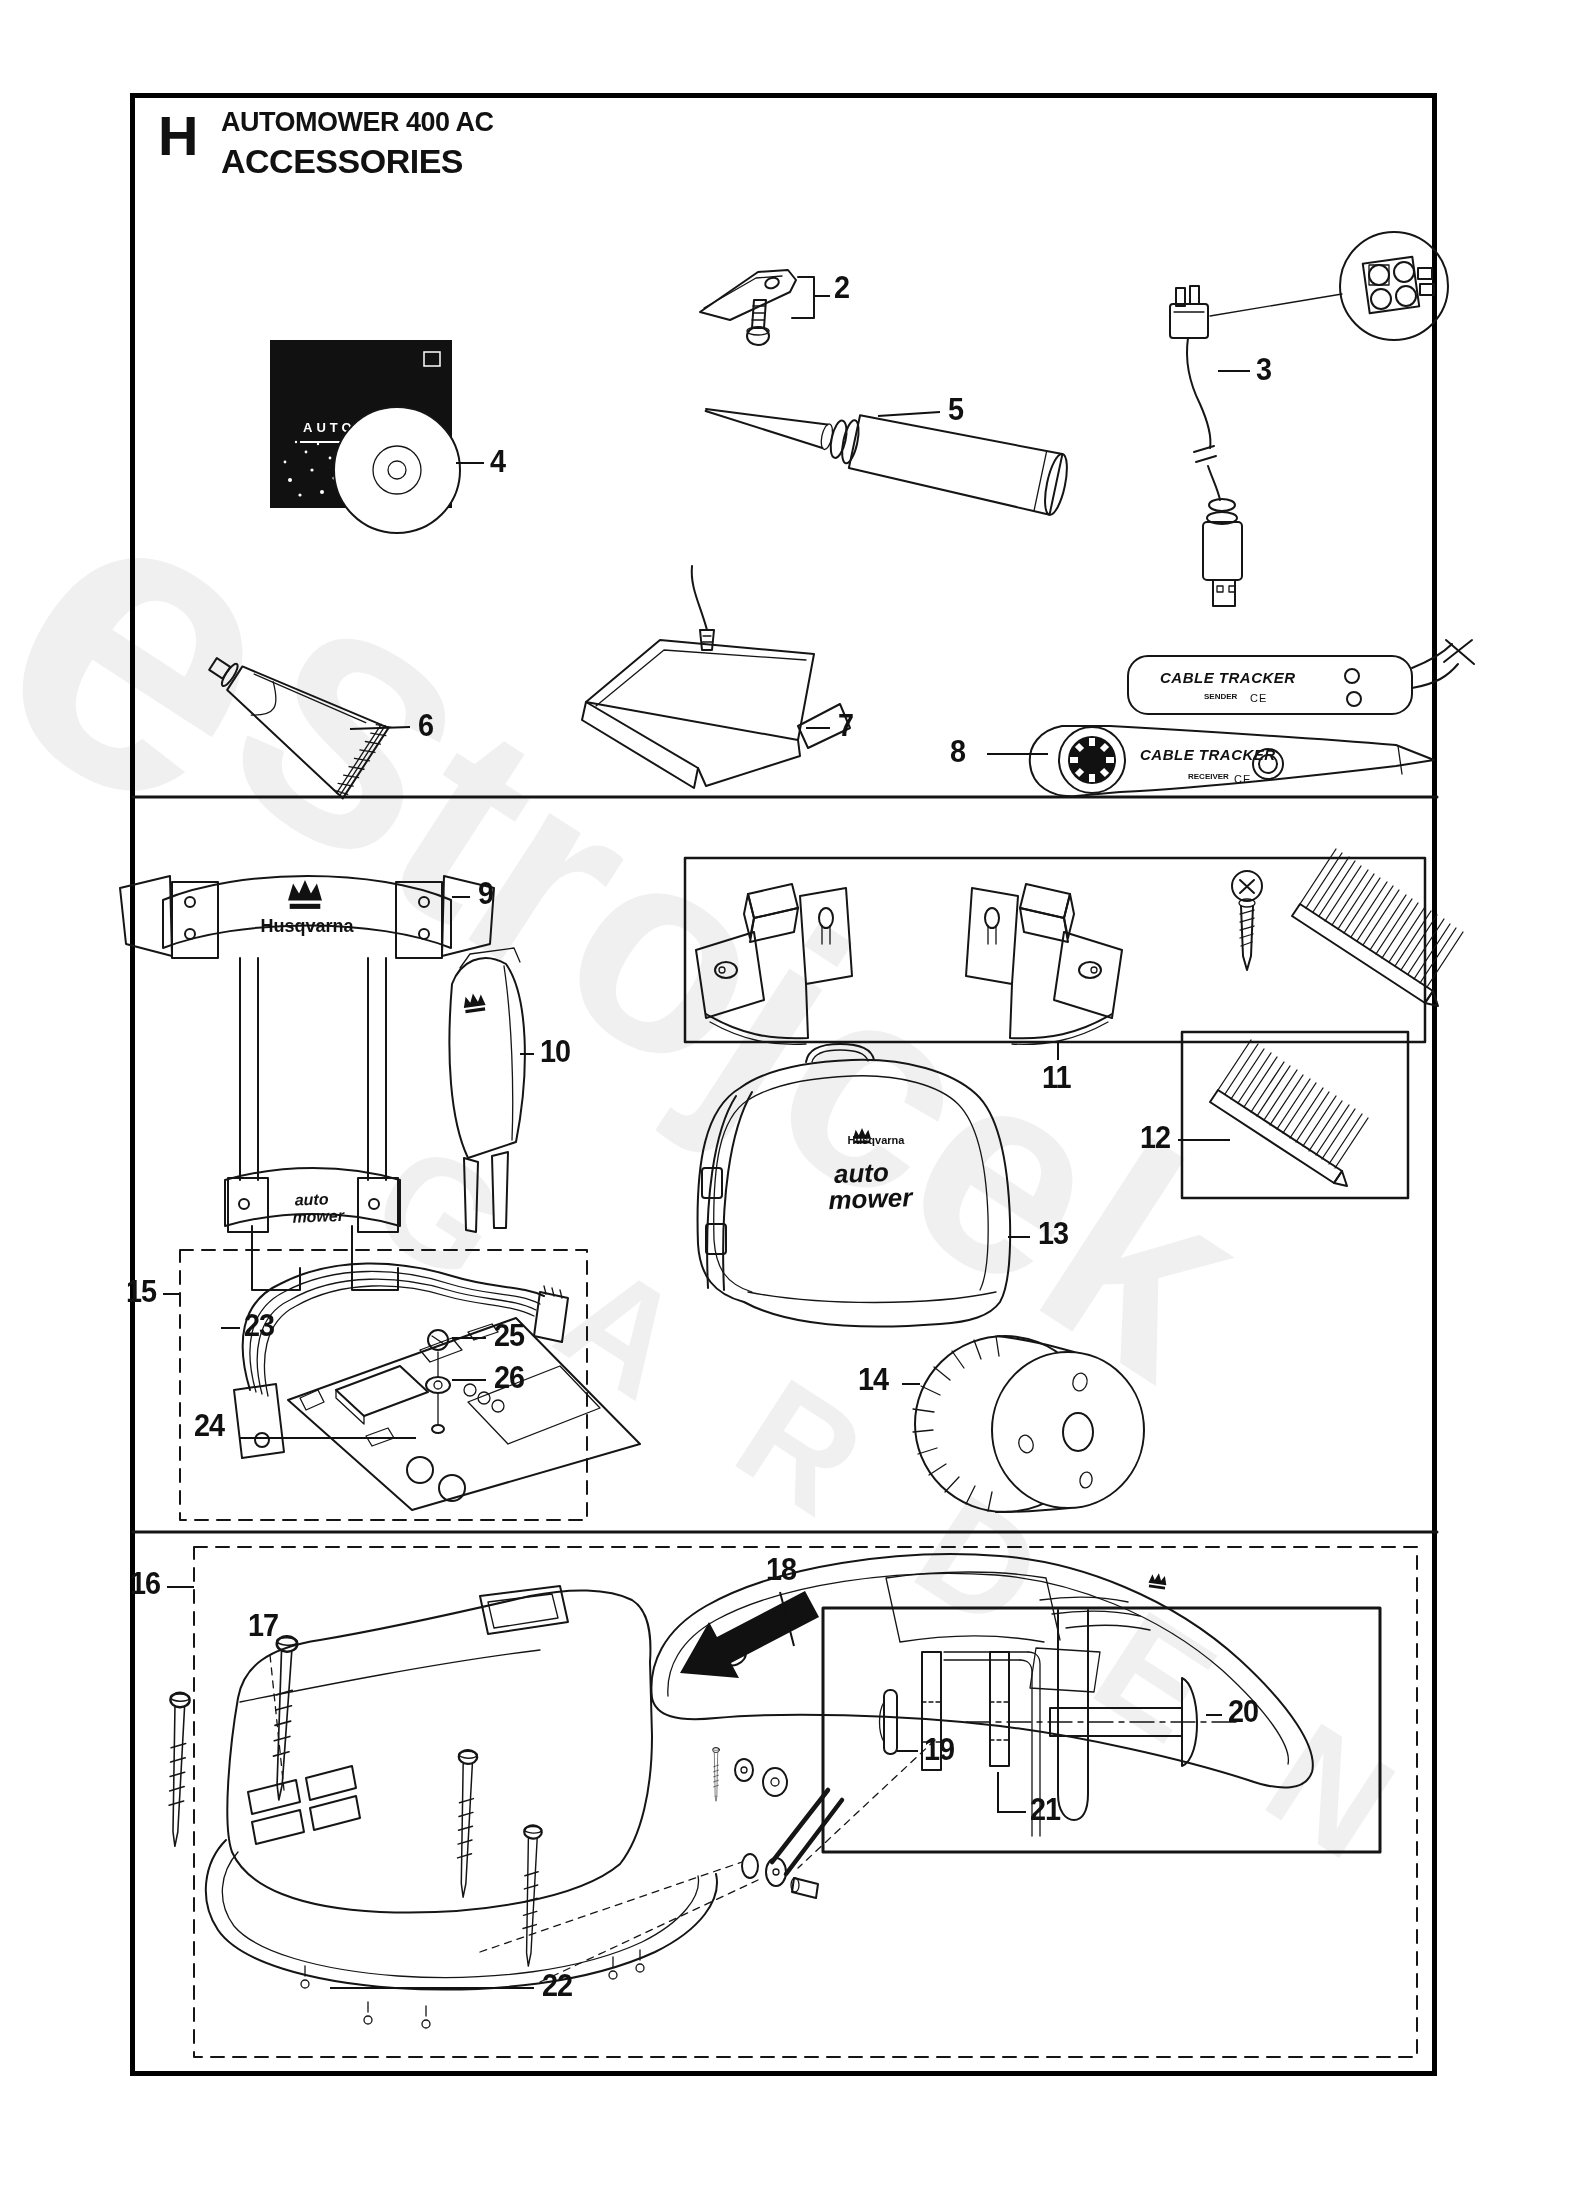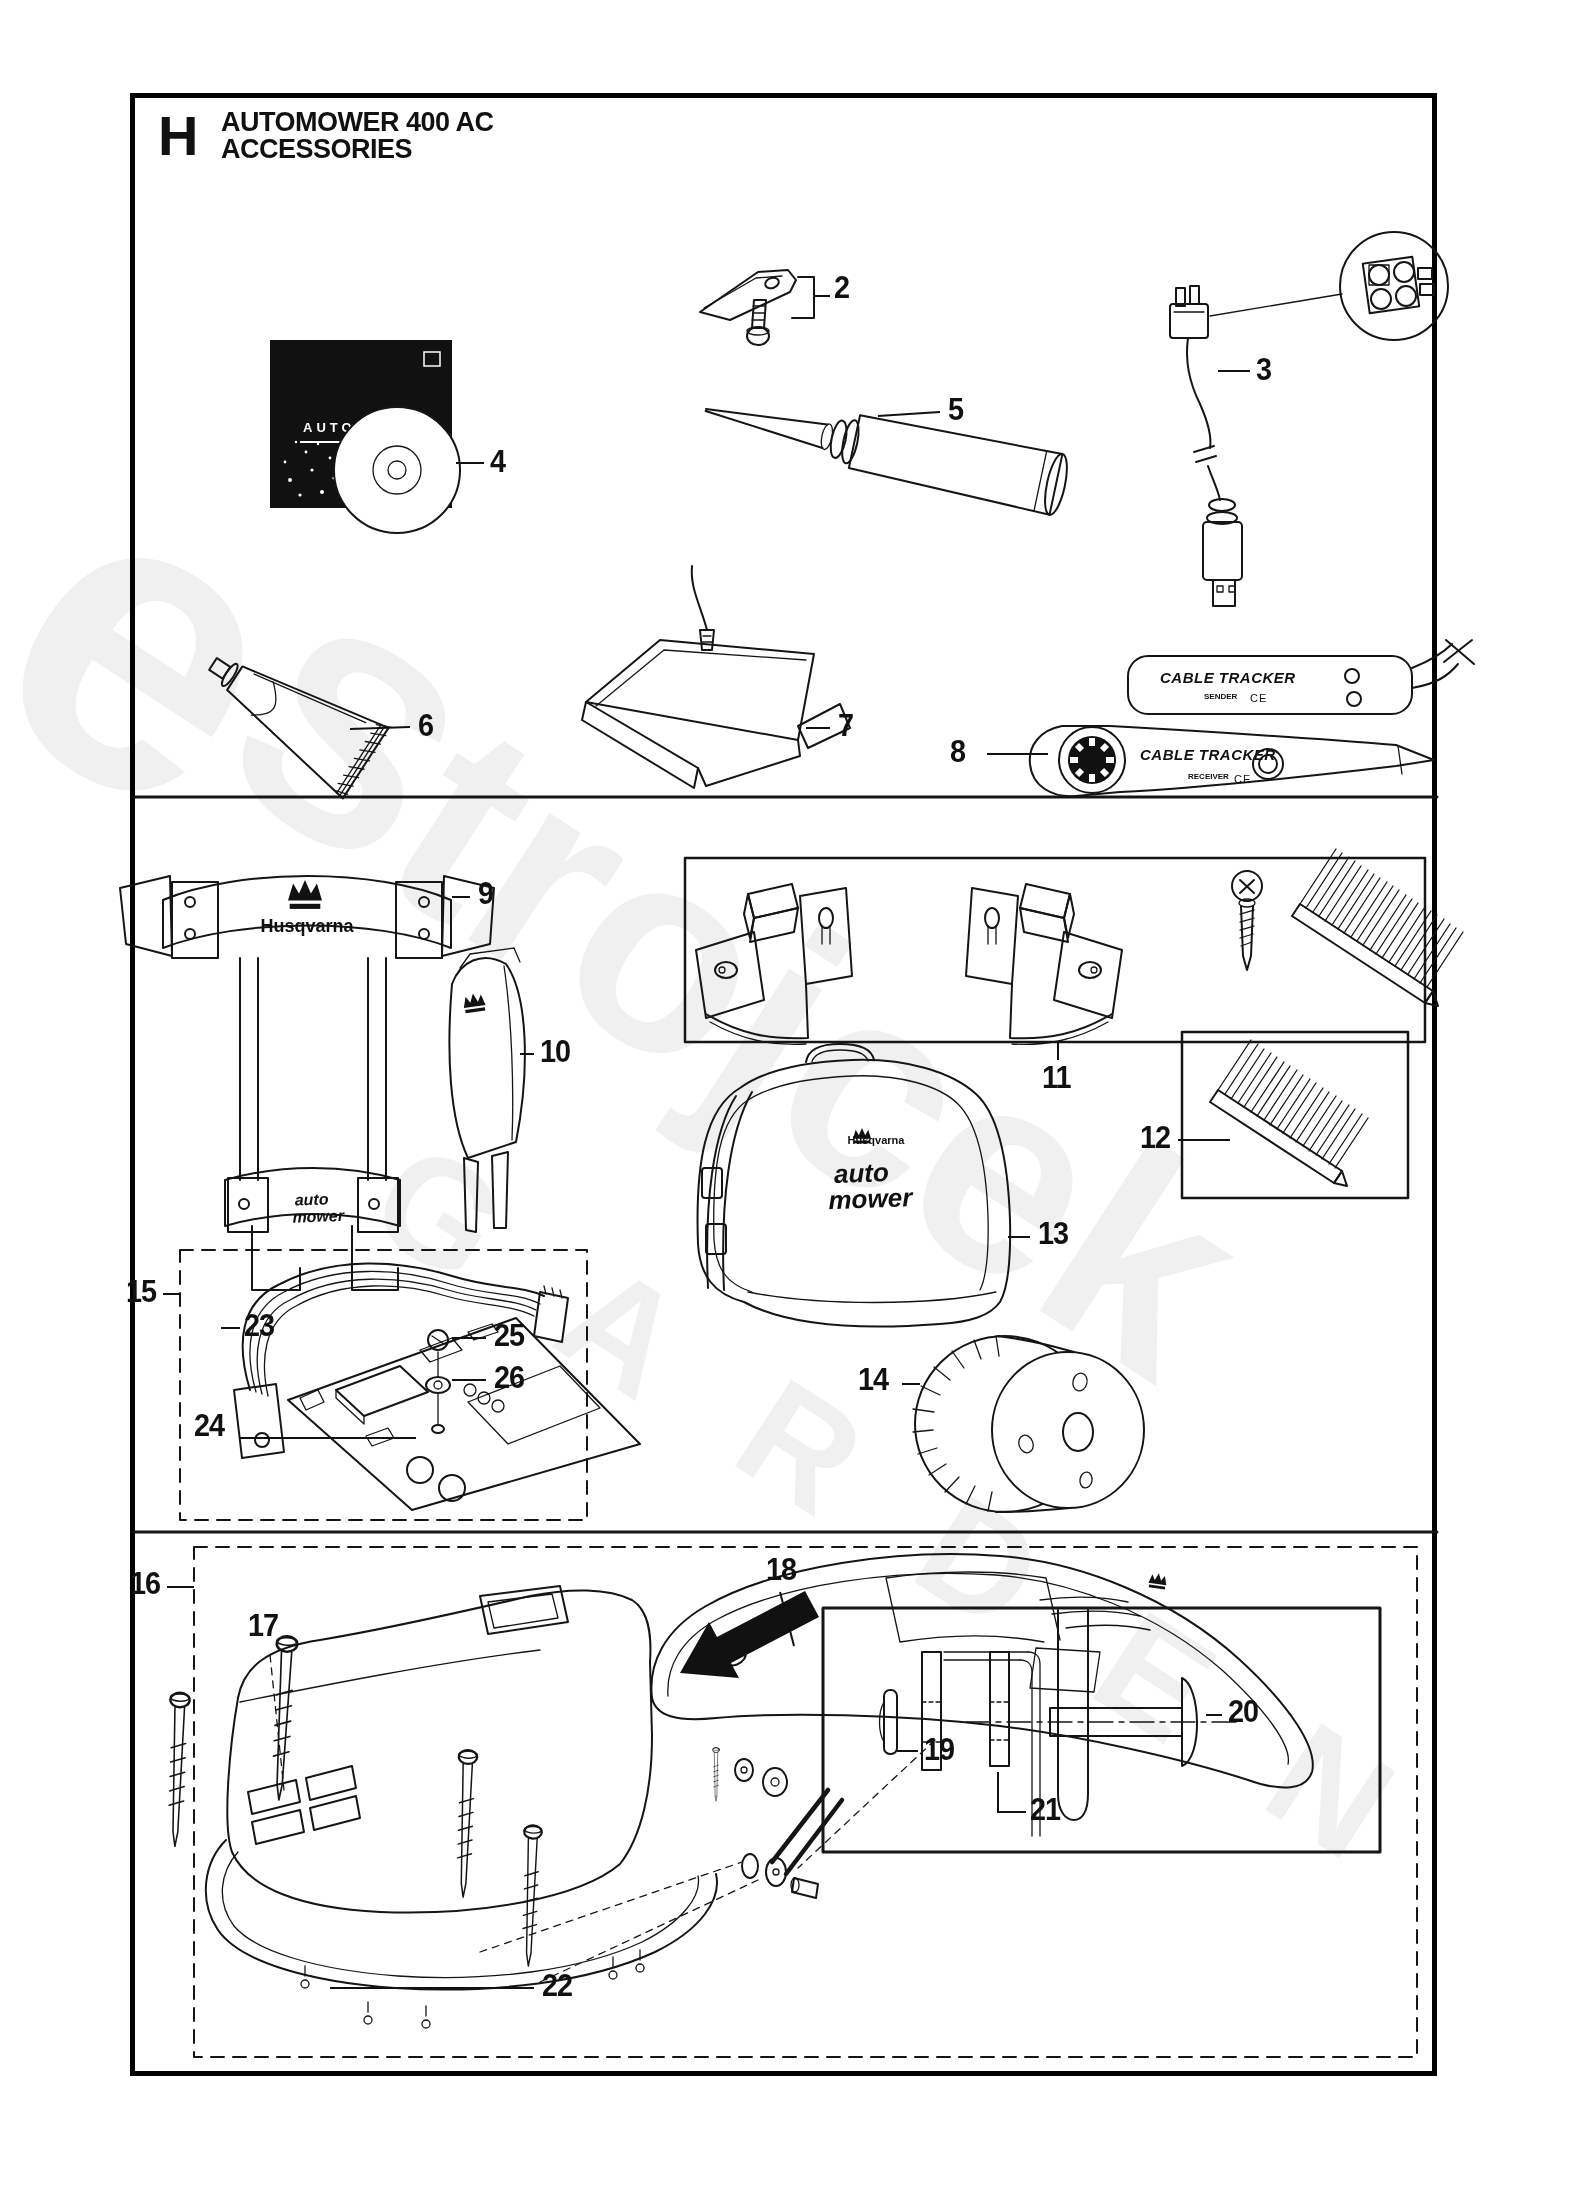--- a/index.html
+++ b/index.html
@@ -3,21 +3,21 @@
 <meta charset="utf-8">
 <style>
   html,body{margin:0;padding:0;background:#fff;}
   .page{position:relative;width:1572px;height:2202px;background:#fff;overflow:hidden;
         font-family:"Liberation Sans",sans-serif;color:#111;}
   .border-frame{position:absolute;left:130px;top:93px;width:1307px;height:1983px;
         border:5px solid #000;box-sizing:border-box;z-index:2;}
   
   .hdr-letter{position:absolute;left:158px;top:103px;font-size:56px;font-weight:bold;z-index:4;}
   .hdr-t1{position:absolute;left:221px;top:107px;font-size:27px;font-weight:bold;letter-spacing:-0.5px;z-index:4;}
-  .hdr-t2{position:absolute;left:221px;top:134px;font-size:27px;font-weight:bold;letter-spacing:-0.5px;z-index:4;}
+  .hdr-t2{position:absolute;left:221px;top:142px;font-size:34px;font-weight:bold;letter-spacing:-0.5px;z-index:4;}
   .hdr-models{position:absolute;right:180px;top:104px;font-size:34px;font-weight:400;z-index:4;}
   
   .part-num{position:absolute;font-size:31px;font-weight:bold;letter-spacing:-1px;
         transform:scaleX(.93);transform-origin:left top;z-index:5;line-height:1;}
   
   .watermark{position:absolute;left:150px;top:430px;z-index:1;pointer-events:none;
         transform:rotate(33deg);transform-origin:0 0;color:rgba(0,0,0,0.06);white-space:nowrap;}
   .wm-line1{font-size:285px;font-weight:bold;line-height:.85;}
   .wm-logo{font-size:420px;font-weight:bold;margin-right:6px;vertical-align:-70px;}
   .wm-line2{font-size:150px;font-weight:bold;letter-spacing:105px;margin-left:610px;margin-top:55px;}

